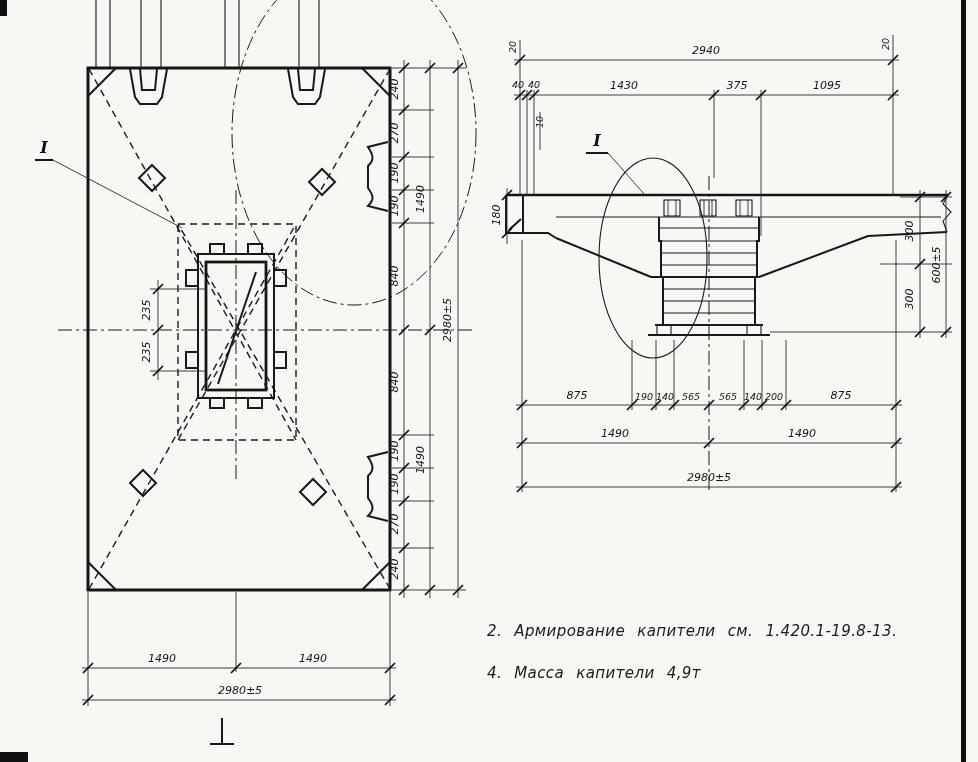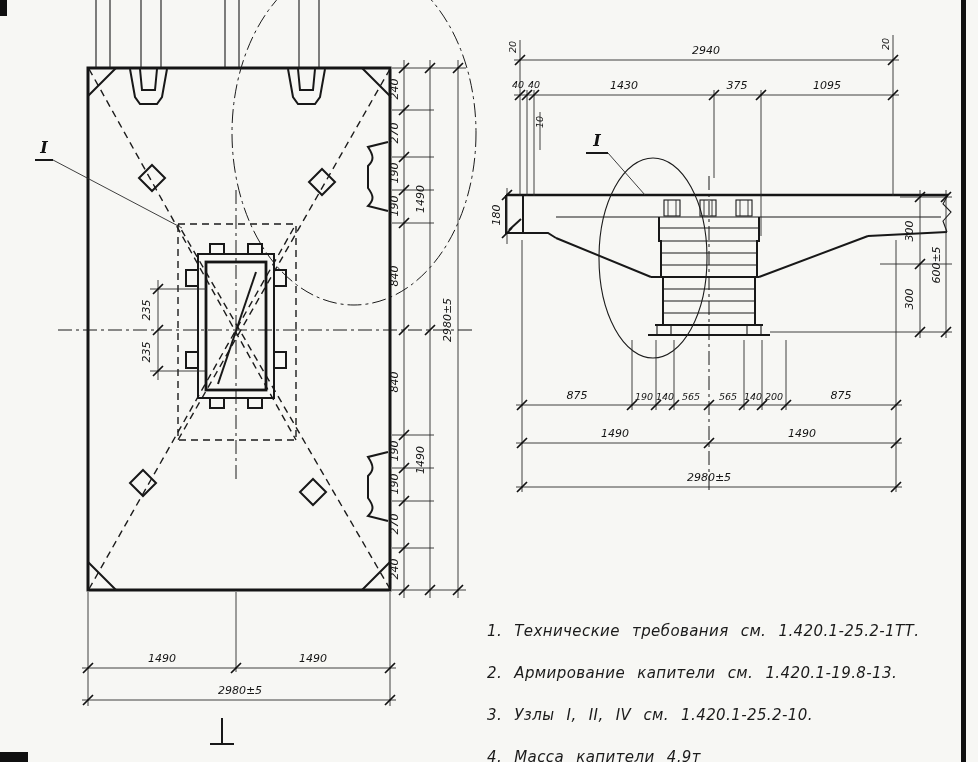--- a/index.html
+++ b/index.html
@@ -199,18 +199,16 @@
       <text class="dim" x="709" y="481" text-anchor="middle">2980±5</text>
     </g>
   </g>
 
   <rect x="961" y="0" width="5" height="762" class="art"></rect>
   <rect x="0" y="0" width="7" height="16" class="art"></rect>
   <rect x="0" y="752" width="28" height="10" class="art"></rect>
 </svg>
 
 <div id="notes">
-  <div class="note-line">1. Технические требования см. 1.420.1-25.2-1ТТ.</div>
   <div class="note-line">2. Армирование капители см. 1.420.1-19.8-13.</div>
-  <div class="note-line">3. Узлы I, II, IV см. 1.420.1-25.2-10.</div>
   <div class="note-line">4. Масса капители 4,9т</div>
 </div>
 </div>
 
 </body></html>

